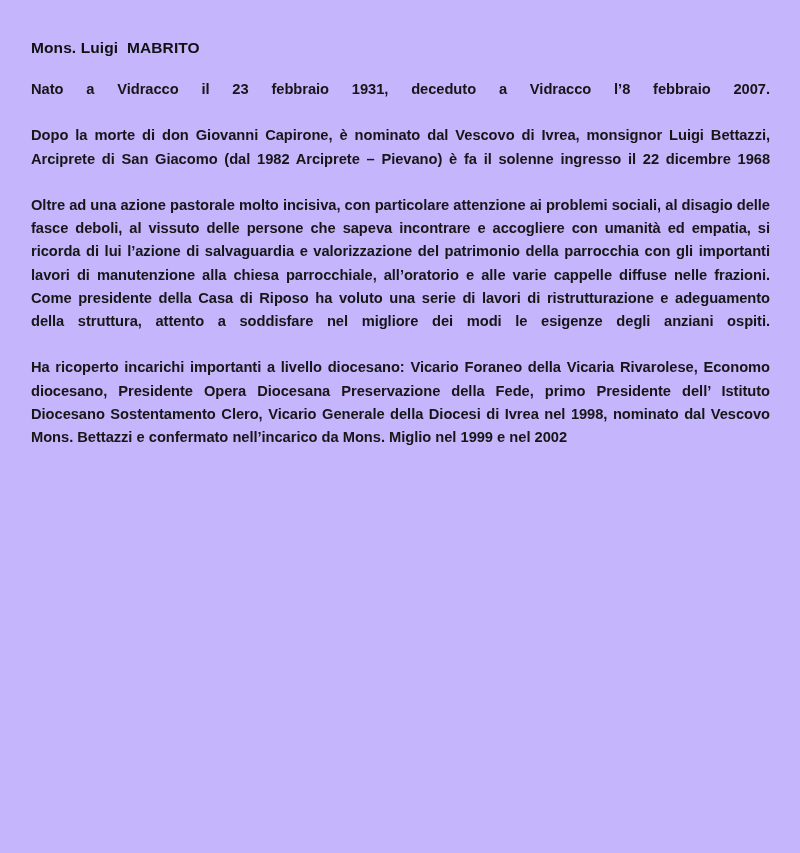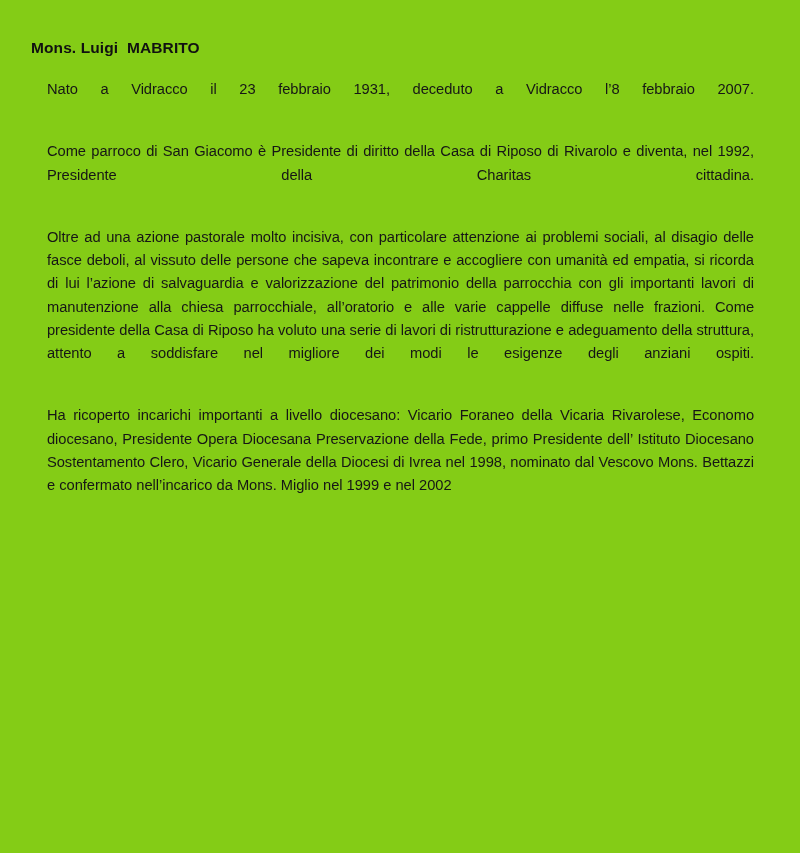--- a/index.html
+++ b/index.html
@@ -17,21 +17,21 @@
     color: #1a1a1a;
     -webkit-font-smoothing: antialiased;
   }
 
   .page {
     position: absolute;
     top: 0;
     left: 0;
     width: 800px;
     height: 853px;
-    background: #84cc16;
+    background: #c4b5fd;
   }
 
   .content {
     position: absolute;
     left: 31px;
     top: 38px;
     width: 739px;
   }
 
   .doc-title {
@@ -44,25 +44,26 @@
     white-space: pre;
   }
 
   .body-block {
     font-size: 14.7px;
     line-height: 23.2px;
     color: #161616;
   }
 
   .para {
-    margin: 16px;
+    margin: 0;
     text-align: justify;
     text-justify: inter-word;
     letter-spacing: -0.05px;
     word-spacing: 0.1px;
+    font-weight: bold;
   }
 
   
   .para:after {
     content: "";
     display: inline-block;
     width: 100%;
   }
   .para.no-stretch:after {
     content: none;
@@ -71,19 +72,19 @@
 </head>
 <body>
 
 <div class="page">
   <div class="content">
 
     <h1 class="doc-title">Mons. Luigi  MABRITO</h1>
 
     <div class="body-block">
       <p class="para">Nato a Vidracco il 23 febbraio 1931, deceduto a Vidracco l’8 febbraio 2007.</p>
-      <p class="para">Come parroco di San Giacomo è Presidente di diritto della Casa di Riposo di Rivarolo e diventa, nel 1992, Presidente della Charitas cittadina.</p>
+      <p class="para">Dopo la morte di don Giovanni Capirone, è nominato dal Vescovo di Ivrea, monsignor Luigi Bettazzi, Arciprete di San Giacomo (dal 1982 Arciprete – Pievano) è fa il solenne ingresso il 22 dicembre 1968</p>
       <p class="para">Oltre ad una azione pastorale molto incisiva, con particolare attenzione ai problemi sociali, al disagio delle fasce deboli, al vissuto delle persone che sapeva incontrare e accogliere con umanità ed empatia, si ricorda di lui l’azione di salvaguardia e valorizzazione del patrimonio della parrocchia con gli importanti lavori di manutenzione alla chiesa parrocchiale, all’oratorio e alle varie cappelle diffuse nelle frazioni. Come presidente della Casa di Riposo ha voluto una serie di lavori di ristrutturazione e adeguamento della struttura, attento a soddisfare nel migliore dei modi le esigenze degli anziani ospiti.</p>
       <p class="para no-stretch">Ha ricoperto incarichi importanti a livello diocesano: Vicario Foraneo della Vicaria Rivarolese, Economo diocesano, Presidente Opera Diocesana Preservazione della Fede, primo Presidente dell’ Istituto Diocesano Sostentamento Clero, Vicario Generale della Diocesi di Ivrea nel 1998, nominato dal Vescovo Mons. Bettazzi e confermato nell’incarico da Mons. Miglio nel 1999 e nel 2002</p>
     </div>
 
   </div>
 </div>
 
 </body></html>

